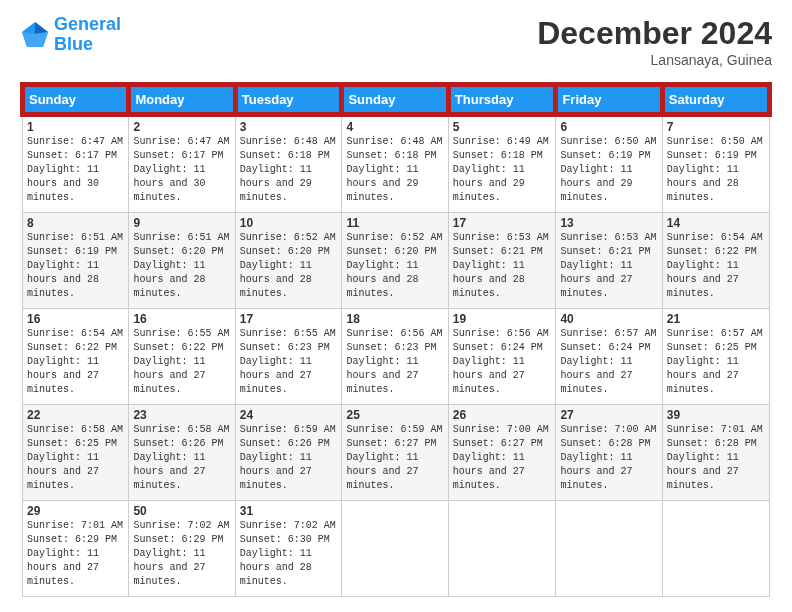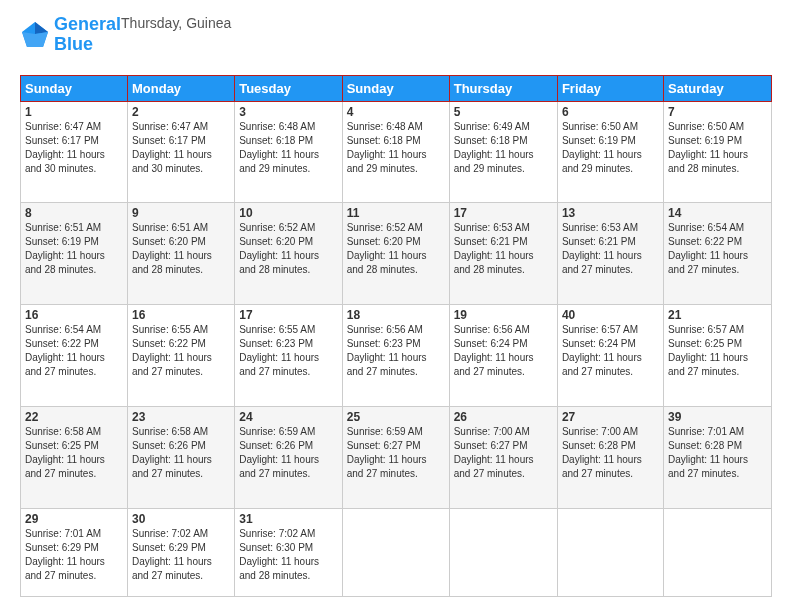--- a/index.html
+++ b/index.html
@@ -12,23 +12,23 @@
     }
     .page {
       width: 792px;
       height: 612px;
       padding: 15px 20px;
       display: flex;
       flex-direction: column;
     }
     .header {
       display: flex;
-      justify-content: flex-start;
+      justify-content: space-between;
       align-items: flex-start;
-      margin-bottom: 20px;
+      margin-bottom: 14px;
     }
     .logo {
       display: flex;
       align-items: center;
     }
     .logo-text {
       font-size: 18px;
       font-weight: bold;
       color: #333;
       line-height: 1.1;
@@ -59,21 +59,21 @@
       flex: 1;
       font-size: 10.5px;
     }
     .calendar th {
       background: #2196F3;
       color: #fff;
       padding: 5px 4px;
       text-align: left;
       font-size: 13px;
       font-weight: bold;
-      border: 1px solid #b91c1c;
+      border: 5px solid #b91c1c;
     }
     .calendar td {
       border: 1px solid #ccc;
       vertical-align: top;
       padding: 3px 4px;
       width: 113px;
       height: 90px;
       background: #fff;
     }
     .calendar tr:nth-child(even) td {
@@ -83,20 +83,21 @@
       font-size: 12px;
       font-weight: bold;
       color: #333;
       display: block;
       margin-bottom: 1px;
     }
     .day-info {
       font-size: 10px;
       color: #333;
       line-height: 1.4;
+      font-family: Liberation Mono, monospace;
     }
     .empty-cell {
       background: #fff !important;
     }
     .last-row td {
       height: 75px;
     }
   </style>
 </head>
 <body>
@@ -108,21 +109,22 @@
         <polygon points="15,2 28,12 23,27 7,27 2,12" fill="#2196F3"></polygon>
         <polygon points="15,2 28,12 15,14" fill="#1565C0"></polygon>
         <polygon points="15,14 28,12 23,27 7,27 2,12" fill="#42A5F5"></polygon>
       </svg>
       <div class="logo-text">
         <div><span>General</span></div>
         <div><span style="color:#2196F3">Blue</span></div>
       </div>
     </div>
     <div class="title-section">
-      <div class="location">Thursday, Guinea</div>
+      <div class="month-title">December 2024</div>
+      <div class="location">Lansanaya, Guinea</div>
     </div>
   </div>
 
   <table class="calendar">
     <thead>
       <tr id="weekday-row">
           <th>Sunday</th>
           <th>Monday</th>
           <th>Tuesday</th>
           <th>Sunday</th>
@@ -367,21 +369,21 @@
         <tr class="last-row">
           <td>
         <span class="day-num">29</span>
         <div class="day-info">
           Sunrise: 7:01 AM<br>
           Sunset: 6:29 PM<br>
           Daylight: 11 hours and 27 minutes.
         </div>
       </td>
           <td>
-        <span class="day-num">30</span>
+        <span class="day-num">50</span>
         <div class="day-info">
           Sunrise: 7:02 AM<br>
           Sunset: 6:29 PM<br>
           Daylight: 11 hours and 27 minutes.
         </div>
       </td>
           <td>
         <span class="day-num">31</span>
         <div class="day-info">
           Sunrise: 7:02 AM<br>

